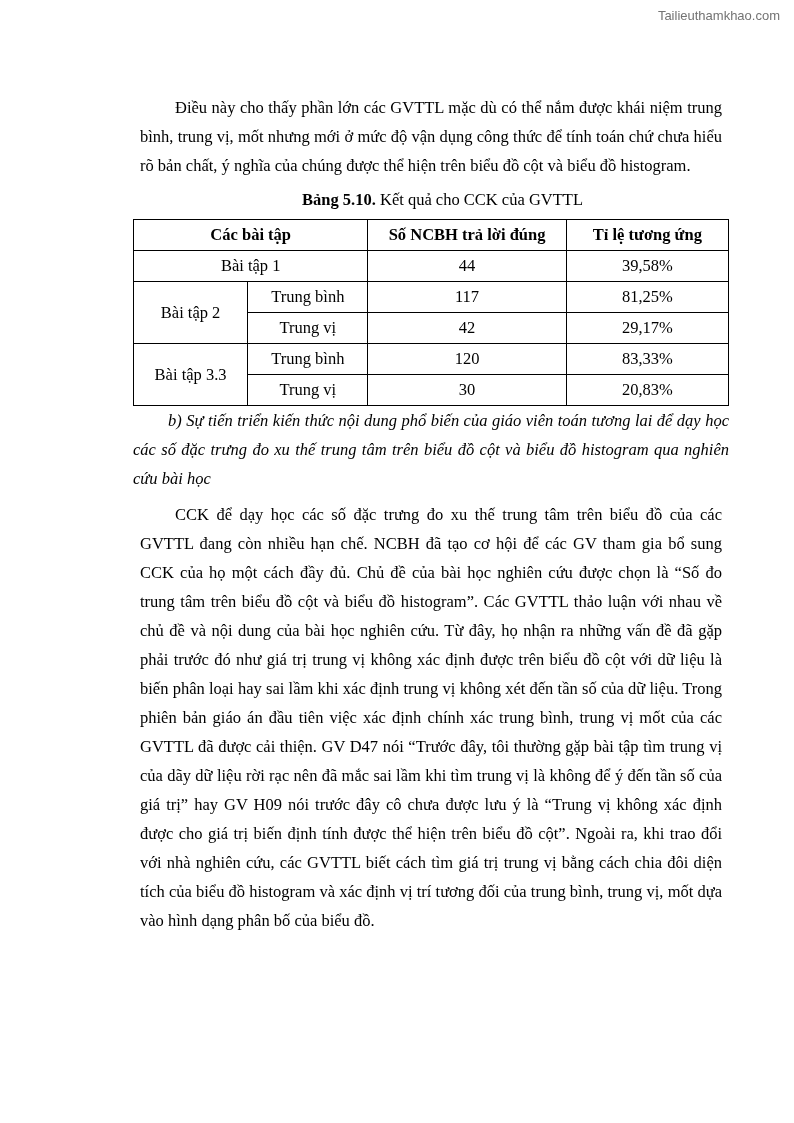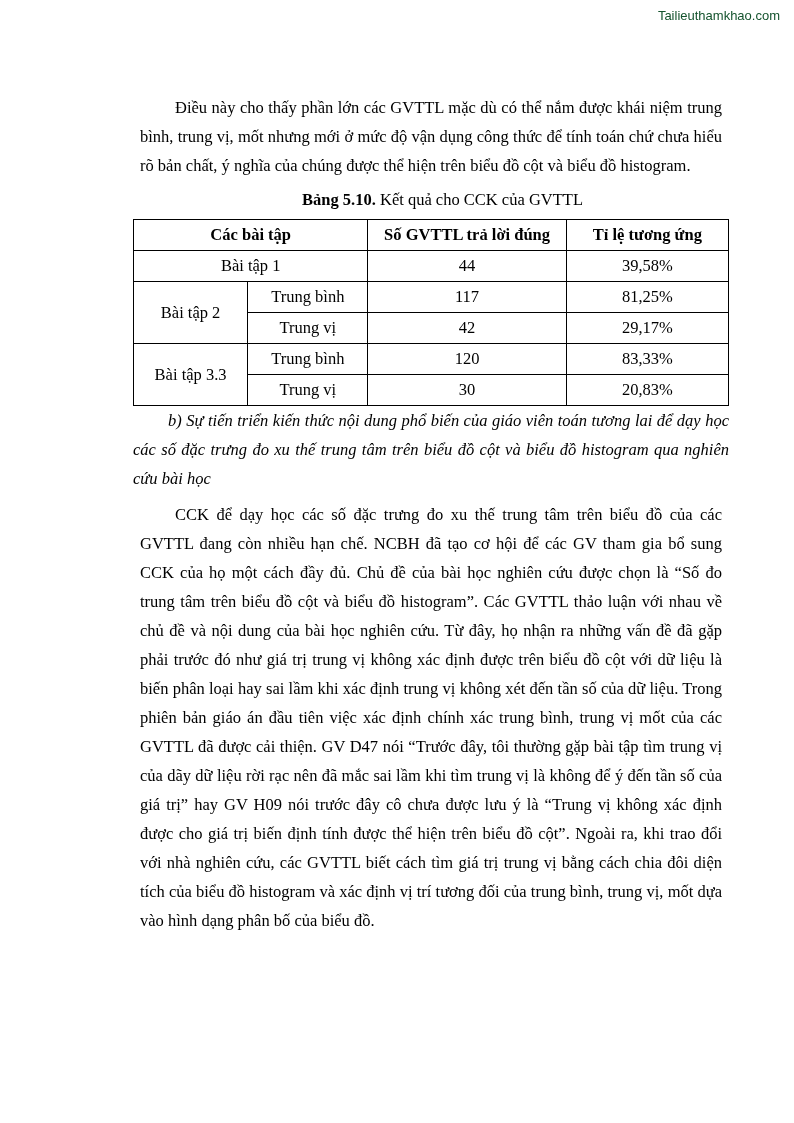--- a/index.html
+++ b/index.html
@@ -12,21 +12,21 @@
     font-family: "Liberation Serif", serif;
     color: #000000;
     overflow: hidden;
   }
   .watermark {
     position: absolute;
     top: 8px;
     right: 14px;
     font-family: "Liberation Sans", sans-serif;
     font-size: 13px;
-    color: #14532d;
+    color: #737373;
   }
   .content {
     position: absolute;
     left: 133px;
     top: 86px;
     width: 596px;
   }
   p.body-text {
     margin: 7px;
     font-size: 16.5px;
@@ -91,21 +91,21 @@
     <table class="data-table">
       <colgroup>
         <col style="width:114px">
         <col style="width:120px">
         <col style="width:198px">
         <col style="width:162px">
       </colgroup>
       <thead>
         <tr>
           <th colspan="2">Các bài tập</th>
-          <th>Số GVTTL trả lời đúng</th>
+          <th>Số NCBH trả lời đúng</th>
           <th>Tỉ lệ tương ứng</th>
         </tr>
       </thead>
       <tbody>
         <tr>
           <td colspan="2">Bài tập 1</td>
           <td>44</td>
           <td>39,58%</td>
         </tr>
         <tr>

